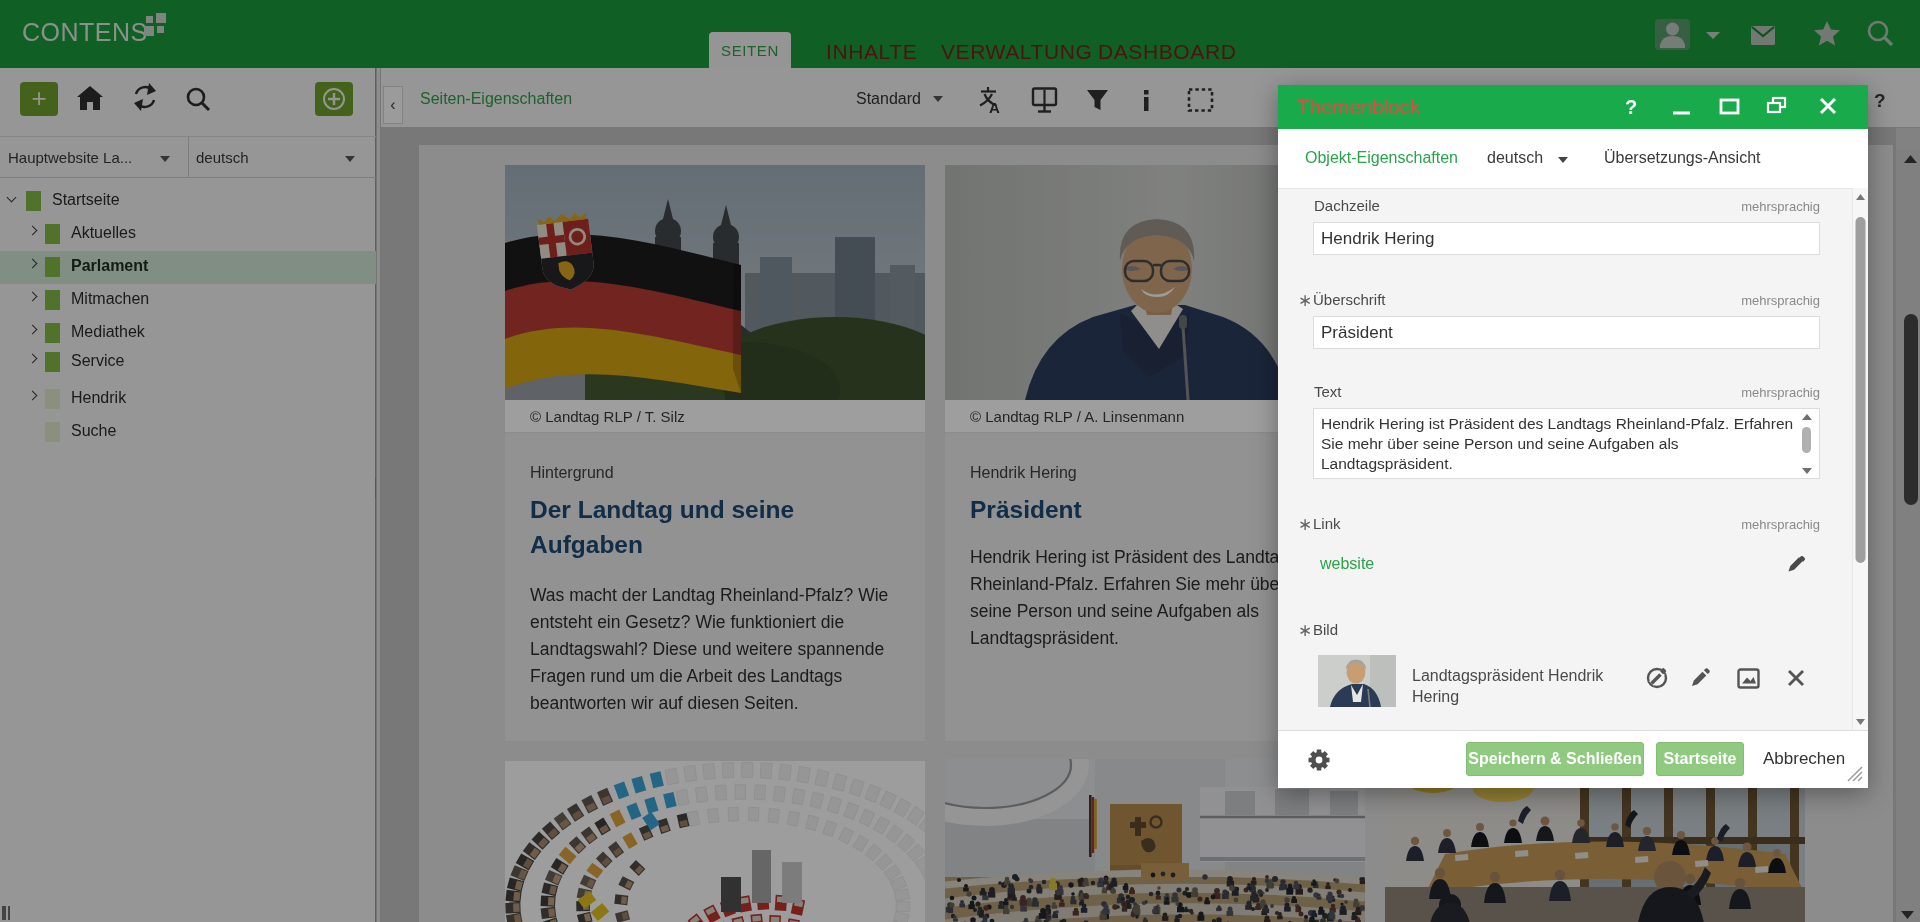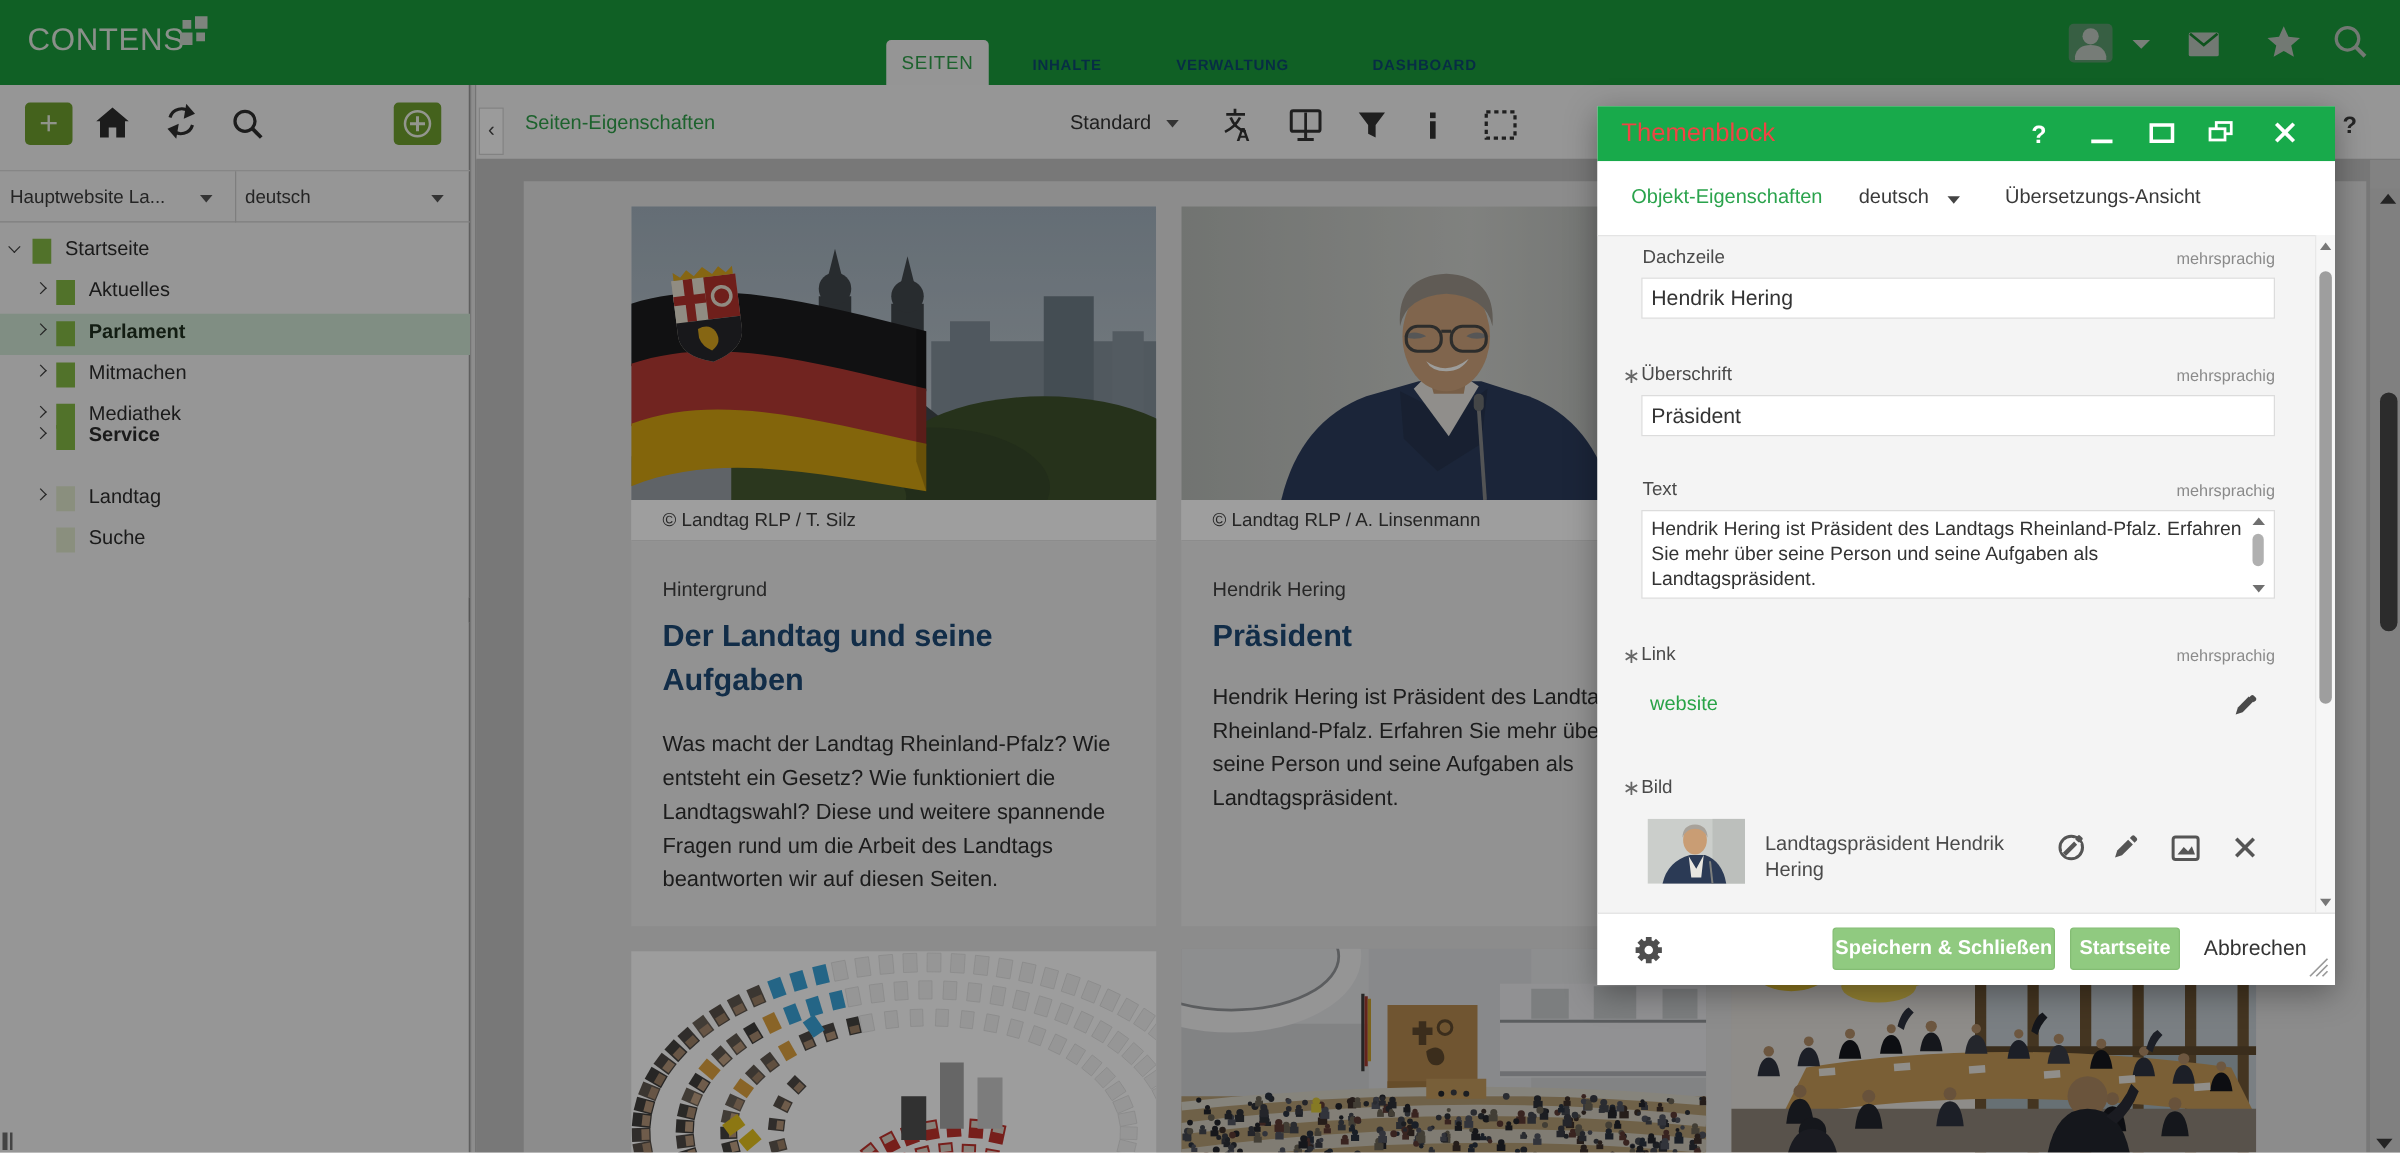--- a/index.html
+++ b/index.html
@@ -3,21 +3,21 @@
 <meta charset="utf-8">
 <style>
   * { margin:0; padding:0; box-sizing:border-box; }
   html,body { width:1920px; height:922px; overflow:hidden; font-family:"Liberation Sans",sans-serif; }
   .abs { position:absolute; }
   #stage { position:relative; width:1920px; height:922px; background:#c2c2c2; }
   
   #topbar { left:0; top:0; width:1920px; height:68px; background:#1a9c3c; }
   #logo { left:22px; top:18px; color:#dfe8df; font-size:25px; letter-spacing:0.5px; }
   .lsq { position:absolute; background:#ccd5cc; }
-  .tab { position:absolute; top:36px; height:32px; line-height:32px; font-size:12px; letter-spacing:0.6px; color:#0c4a6e;font-weight:bold; }
+  .tab { position:absolute; top:36px; height:32px; line-height:32px; font-size:21px; letter-spacing:0.6px; color:#7f1d1d; }
   #tabactive { left:709px; top:32px; width:82px; height:36px; background:#f0f0f0; border-radius:4px 4px 0 0; color:#2f9e4a; text-align:center; line-height:38px; font-size:15px; letter-spacing:0.6px; }
   
   #sidebar { left:0; top:68px; width:376px; height:854px; background:#f2f2f2; border-right:1px solid #9a9a9a; }
   .sbtn { position:absolute; width:38px; height:34px; background:#6e9e2e; border-radius:4px; color:#e9efe0; text-align:center; }
   #sb-tool { left:0; top:68px; width:376px; height:69px; border-bottom:1px solid #d8d8d8; }
   #sb-drop { left:0; top:137px; width:376px; height:41px; border-bottom:1px solid #cccccc; font-size:15px; color:#3a3a3a; }
   .drop-caret { position:absolute; width:0; height:0; border-left:5px solid transparent; border-right:5px solid transparent; border-top:6px solid #555; }
   .tree-row { position:absolute; left:0; width:376px; height:33px; font-size:16px; color:#2d2d2d; }
   .tsq { position:absolute; top:6px; width:15px; height:20px; background:#84b944; }
   .tsq.pale { background:#dfe7cc; }
@@ -106,29 +106,29 @@
     <div class="tree-row" style="top:284px;">
         <div class="chev right" style="left:29px;"></div>
         <div class="tsq" style="left:45px;"></div>
         <div class="tlabel" style="left:71px;">Mitmachen</div>
       </div>
     <div class="tree-row" style="top:317px;">
         <div class="chev right" style="left:29px;"></div>
         <div class="tsq" style="left:45px;"></div>
         <div class="tlabel" style="left:71px;">Mediathek</div>
       </div>
-    <div class="tree-row" style="top:334px;font-weight:bold;">
+    <div class="tree-row" style="top:346px;">
         <div class="chev right" style="left:29px;"></div>
         <div class="tsq" style="left:45px;"></div>
         <div class="tlabel" style="left:71px;">Service</div>
       </div>
     <div class="tree-row" style="top:383px;">
         <div class="chev right" style="left:29px;"></div>
         <div class="tsq pale" style="left:45px;"></div>
-        <div class="tlabel" style="left:71px;">Landtag</div>
+        <div class="tlabel" style="left:71px;">Hendrik</div>
       </div>
     <div class="tree-row" style="top:416px;">
         <div class="tsq pale" style="left:45px;"></div>
         <div class="tlabel" style="left:71px;">Suche</div>
       </div>
   </div>
   <div class="abs" style="left:375px;top:478px;width:3px;height:20px;border-left:2px solid #8a8a8a;border-right:2px solid #8a8a8a;background:#e4e4e4;"></div>
   <svg class="abs" style="left:70px;top:83px;" width="160" height="34" viewBox="0 0 160 34">
     <path d="M20 3 L33 14 L30 14 L30 27 L23 27 L23 19 L17 19 L17 27 L10 27 L10 14 L7 14 Z" fill="#2e2e2e"></path>
     <path d="M66 11 A 9.5 9.5 0 0 1 82 7" fill="none" stroke="#2e2e2e" stroke-width="2.5"></path>

